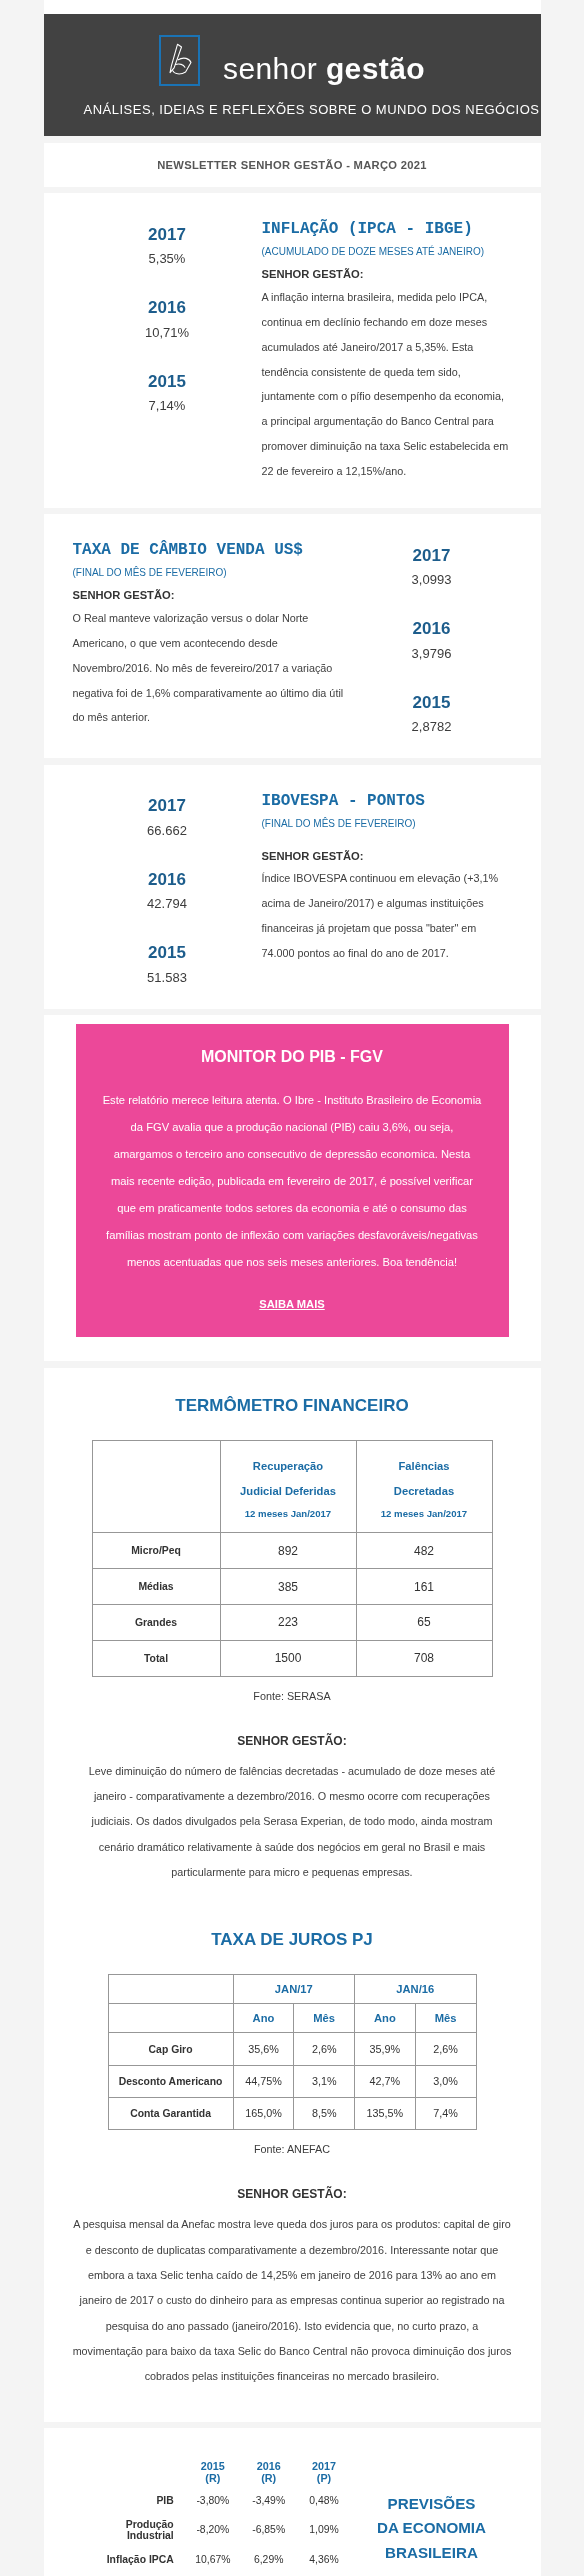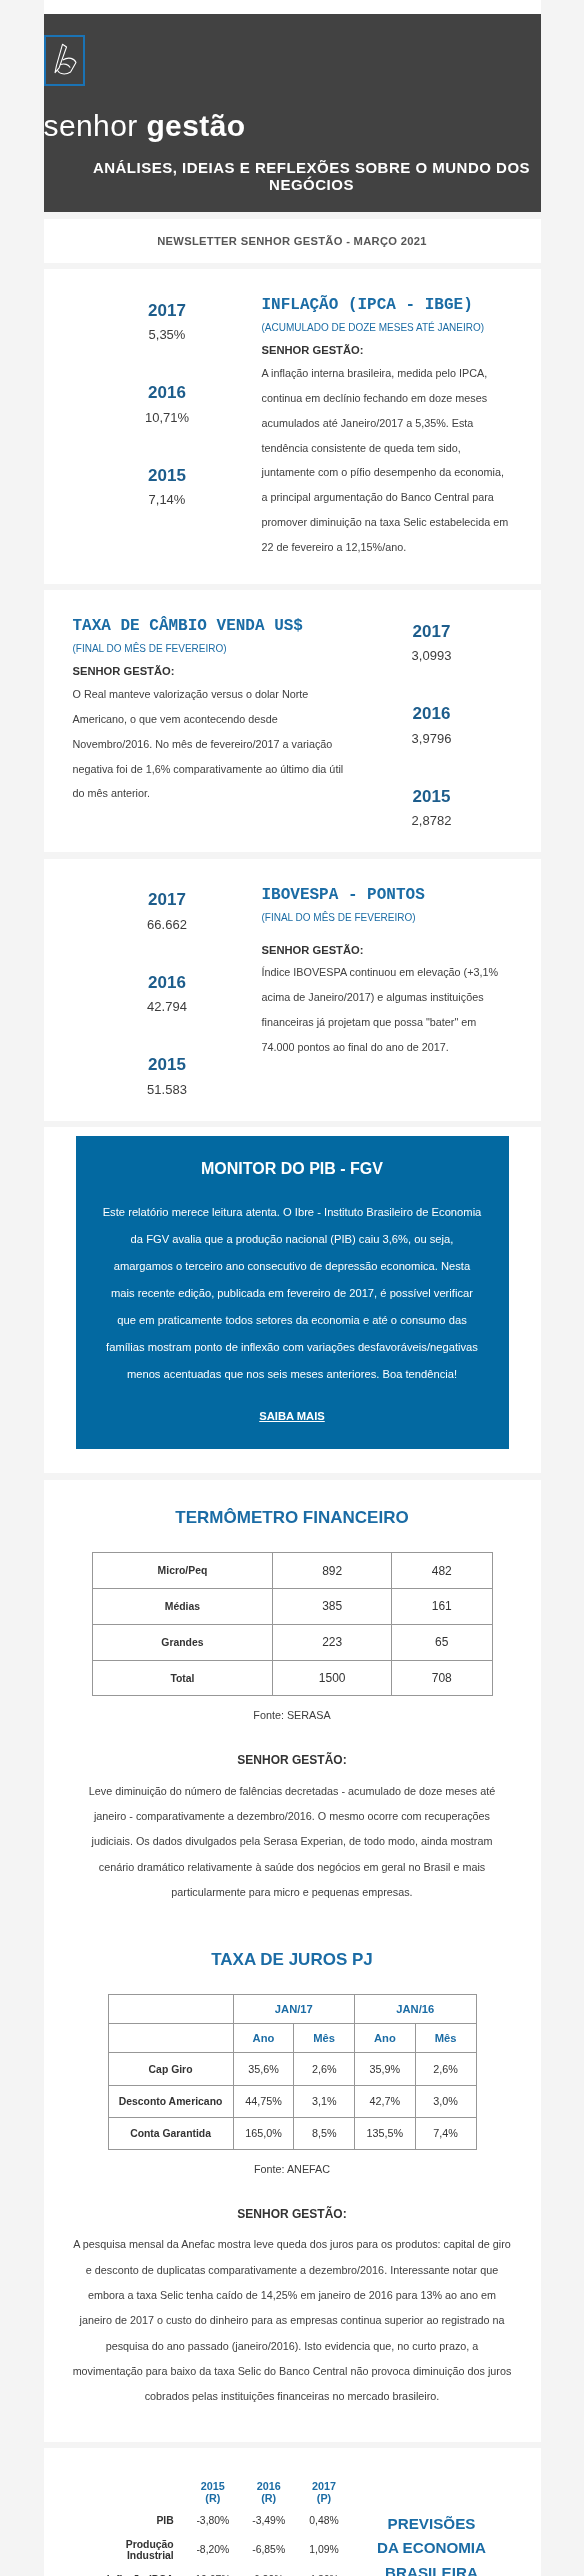--- a/index.html
+++ b/index.html
@@ -1,45 +1,45 @@
 <!DOCTYPE html>
 <html style="font-size:13px"><head>
 <meta charset="utf-8">
 <style>
   html,body{margin:0;padding:0;background:#f4f4f4;font-family:"Liberation Sans","DejaVu Sans",sans-serif;color:#404040;}
   .page{width:584px;margin:0 auto;background:#f4f4f4;padding-bottom:13px;}
   .container{width:497px;margin:0 auto;}
   .top-strip{height:14.4px;background:#ffffff;}
   
   .masthead{background:#424242;padding:21px 0 19px;text-align:center;}
-  .logo-row{display:flex;align-items:flex-start;justify-content:center;gap:23px;flex-direction:column;}
+  .logo-row{display:flex;align-items:flex-end;justify-content:center;gap:23px;}
   .logo-box{width:37px;height:47px;border:2.4px solid #1a73b5;display:flex;align-items:center;justify-content:center;}
   .logo-text{color:#ffffff;font-size:30px;letter-spacing:0.4px;}
   .logo-text .light{font-weight:400;}
   .logo-text .bold{font-weight:700;}
-  .tagline{color:#ffffff;font-size:15px;font-weight:700;letter-spacing:0.5px;margin-top:16px;padding-left:39px;}
+  .tagline{color:#ffffff;font-size:13px;font-weight:400;letter-spacing:0.5px;margin-top:16px;padding-left:39px;}
   
   .card{background:#ffffff;margin-top:6.4px;}
   .newsletter-bar{padding:16px 8px;text-align:center;}
   .newsletter-bar h1{margin:0;font-size:11.2px;font-weight:700;color:#565656;letter-spacing:0.3px;}
   
   .metric{display:grid;grid-template-columns:189px 1fr;padding:27px 29px 24px;}
   .metric.reverse{grid-template-columns:1fr 160px;}
-  .years{display:flex;flex-direction:column;gap:41px;align-items:center;padding-top:4.8px;}
+  .years{display:flex;flex-direction:column;gap:32px;align-items:center;padding-top:4.8px;}
   .year-group{text-align:center;}
   .year{color:#1d5d8c;font-weight:700;font-size:17px;}
   .year-value{color:#3c3c3c;font-size:13px;margin-top:6.4px;}
   .metric-content{padding-right:3.2px;}
   .metric-title{color:#1b6ca5;font-weight:700;font-size:16px;margin:0 0 8px;font-family:Liberation Mono, monospace;}
   .metric-sub{color:#1b6ca5;font-size:10px;margin:0 0 11.2px;}
   .sg-label{color:#333333;font-weight:700;font-size:11.2px;margin:0 0 4.8px;}
   .body-text{font-size:10.8px;line-height:2.3;color:#404040;margin:0;}
   
   .monitor-card{padding:9.6px 32px 24px;}
-  .bluebox{background:#0369a1;padding:24px 27px 26px;text-align:center;}
+  .bluebox{background:#ec4899;padding:24px 27px 26px;text-align:center;}
   .bluebox h2{color:#ffffff;font-size:16px;font-weight:700;margin:0 0 21px;}
   .bluebox p{color:#ffffff;font-size:11.2px;line-height:2.4;margin:0;}
   .bluebox a{display:inline-block;color:#ffffff;font-weight:700;font-size:11.2px;margin-top:22.5px;text-decoration:underline;cursor:pointer;}
   
   .center-section{padding:24px 29px 32px;text-align:center;}
   .center-title{color:#1b6ca5;font-weight:700;font-size:17px;margin:4.8px 0 24px;}
   table.data{border-collapse:collapse;margin:0 auto;}
   table.data th,table.data td{border:0.8px solid #979797;text-align:center;vertical-align:middle;}
   .t-fin{width:401px;}
   .t-fin th{padding:13px 8px;}
@@ -165,20 +165,33 @@
         <h2>MONITOR DO PIB - FGV</h2>
         <p>Este relatório merece leitura atenta. O Ibre - Instituto Brasileiro de Economia da FGV avalia que a produção nacional (PIB) caiu 3,6%, ou seja, amargamos o terceiro ano consecutivo de depressão economica. Nesta mais recente edição, publicada em fevereiro de 2017, é possível verificar que em praticamente todos setores da economia e até o consumo das famílias mostram ponto de inflexão com variações desfavoráveis/negativas menos acentuadas que nos seis meses anteriores. Boa tendência!</p>
         <a>SAIBA MAIS</a>
       </div>
     </div>
 
     <div class="card center-section">
       <h2 class="center-title">TERMÔMETRO FINANCEIRO</h2>
       <table class="data t-fin">
         <tbody>
+            <tr>
+          <th style="width:32%;"></th>
+          <th style="width:34%;">
+            <div class="th-line">Recuperação</div>
+            <div class="th-line">Judicial Deferidas</div>
+            <div class="th-small">12 meses Jan/2017</div>
+          </th>
+          <th style="width:34%;">
+            <div class="th-line">Falências</div>
+            <div class="th-line">Decretadas</div>
+            <div class="th-small">12 meses Jan/2017</div>
+          </th>
+        </tr>
         <tr>
           <td class="rowlabel">Micro/Peq</td>
           <td>892</td>
           <td>482</td>
         </tr>
         <tr>
           <td class="rowlabel">Médias</td>
           <td>385</td>
           <td>161</td>
         </tr>

